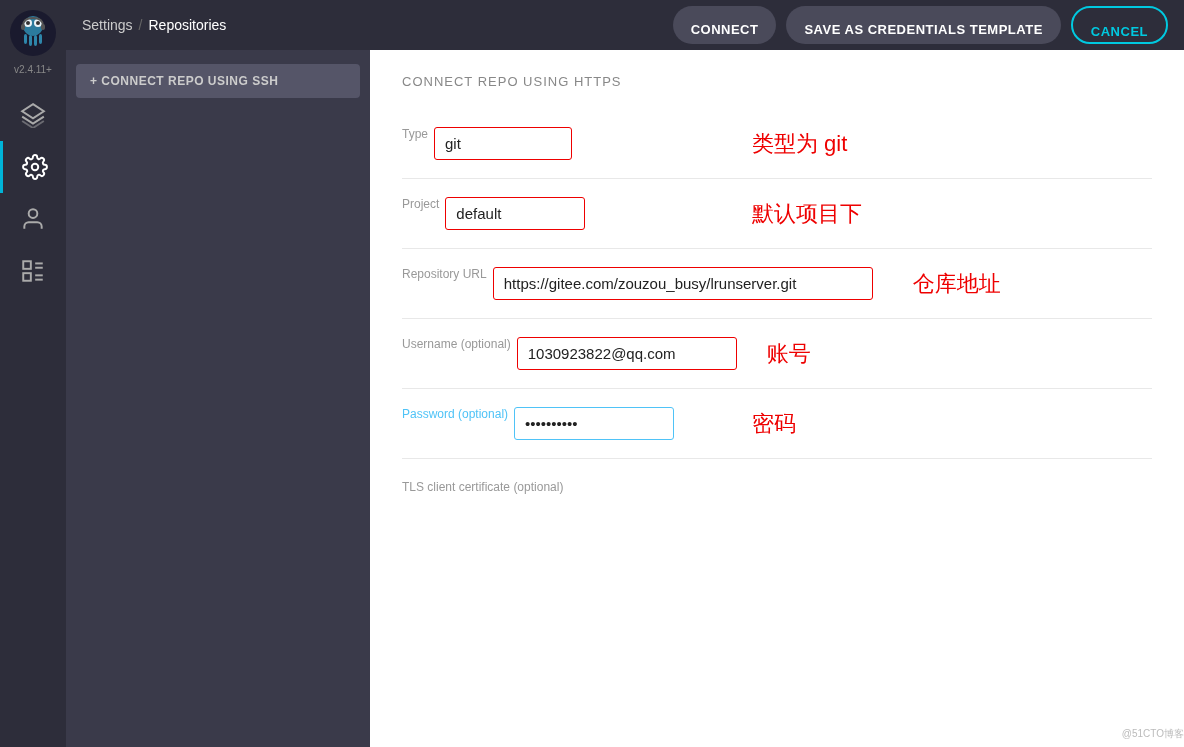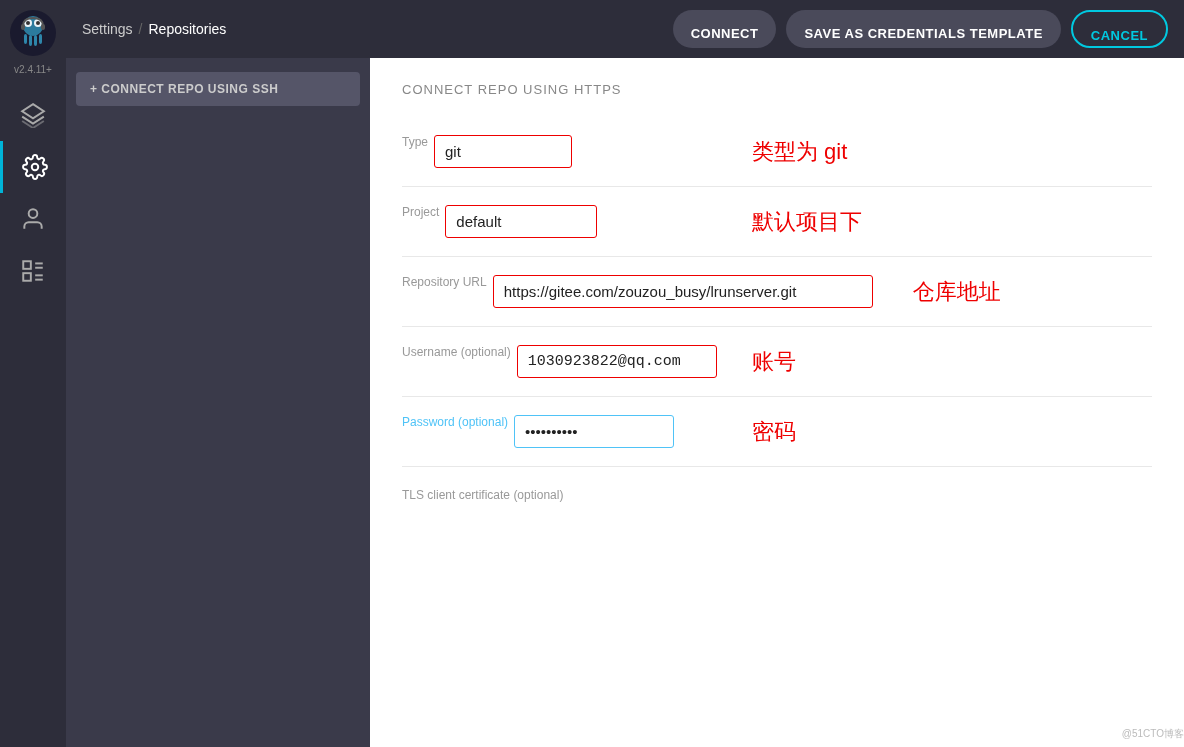--- a/index.html
+++ b/index.html
@@ -42,21 +42,21 @@
     
     .main {
       flex: 1;
       display: flex;
       flex-direction: column;
       background: #f0f0f0;
     }
 
     
     .topbar {
-      height: 58px;
+      height: 50px;
       background: #2d2d3a;
       display: flex;
       align-items: center;
       padding: 0 16px;
       gap: 10px;
     }
     .breadcrumb {
       color: #ccc;
       font-size: 14px;
       display: flex;
@@ -258,37 +258,37 @@
         <div class="field-col">
           <label class="field-label">Type</label>
           <input class="field-input" type="text" value="git" style="width: 138px;">
         </div>
         <div class="annotation">类型为 git</div>
       </div>
 
       <div class="field-group">
         <div class="field-col">
           <label class="field-label">Project</label>
-          <input class="field-input" type="text" value="default" style="width: 152px;">
+          <input class="field-input" type="text" value="default" style="width: 140px;">
         </div>
         <div class="annotation">默认项目下</div>
       </div>
 
       <div class="field-group">
         <div class="field-col">
           <label class="field-label">Repository URL</label>
           <input class="field-input wide" type="text" value="https://gitee.com/zouzou_busy/lrunserver.git" style="">
         </div>
         <div class="annotation" style="margin-left:40px;">仓库地址</div>
       </div>
 
       <div class="field-group">
         <div class="field-col">
           <label class="field-label">Username (optional)</label>
-          <input class="field-input" type="text" value="1030923822@qq.com" style="width: 200px; font-family: Liberation Mono, monospace;">
+          <input class="field-input" type="text" value="1030923822@qq.com" style="width: 220px;">
         </div>
         <div class="annotation">账号</div>
       </div>
 
       <div class="field-group">
         <div class="field-col">
           <label class="field-label focus">Password (optional)</label>
           <input class="field-input focus-border" type="password" value="1234567890" style="width: 160px;">
         </div>
         <div class="annotation">密码</div>

